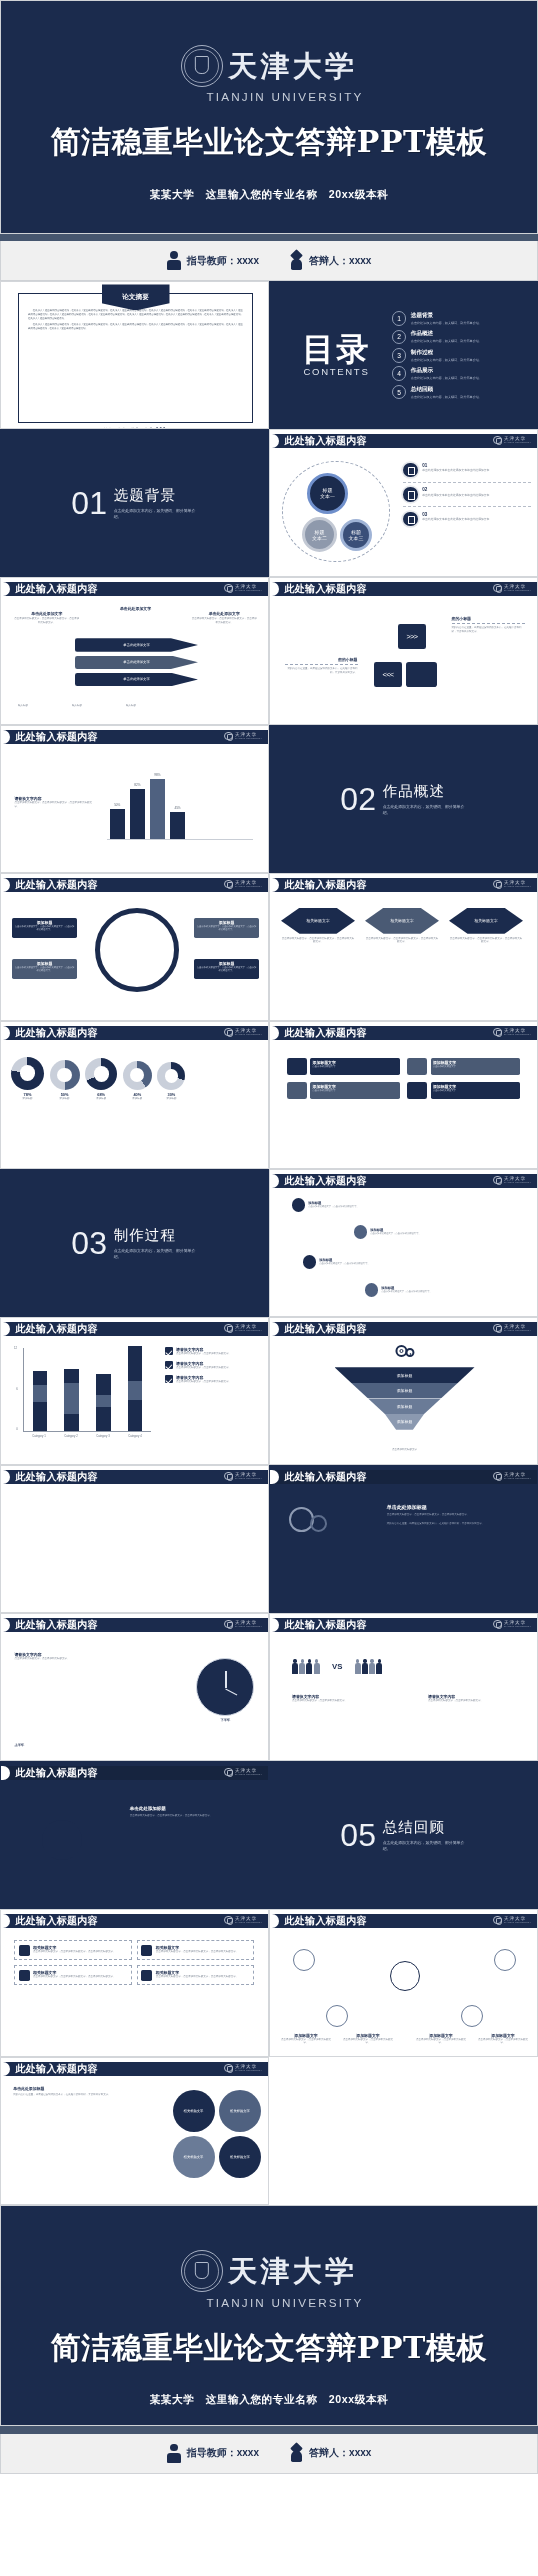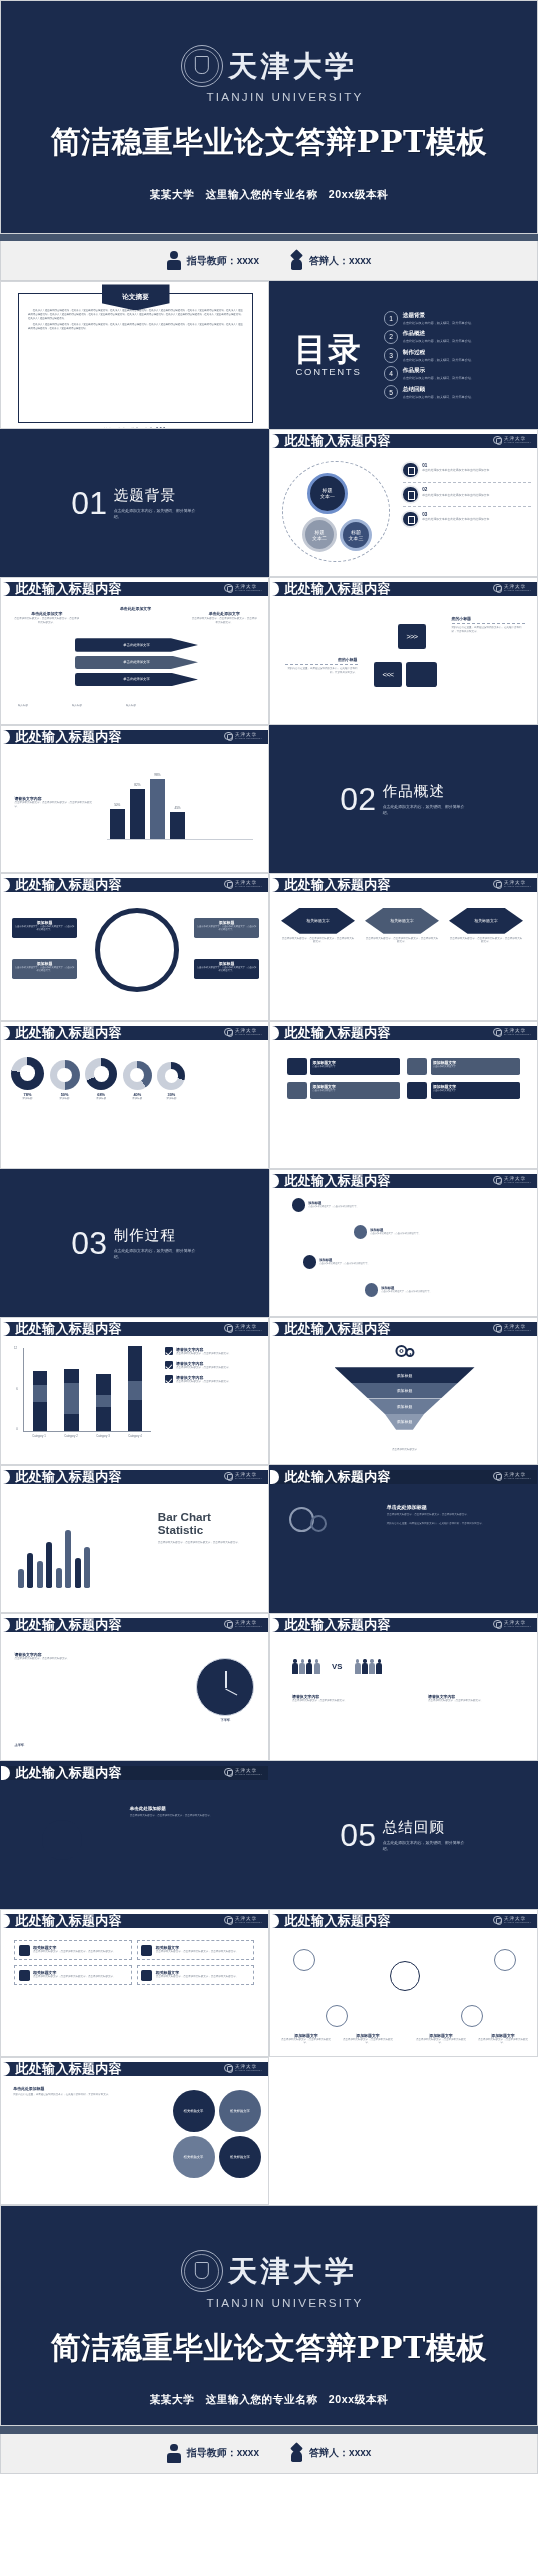--- a/index.html
+++ b/index.html
@@ -85,40 +85,40 @@
   
   .sbar{
     position:absolute;left:0;top:3.3px;width:269px;height:14.5px;background:#1b2b4d;
     display:flex;align-items:center;
   }
   .sbar:before{
     content:"";position:absolute;left:0;top:0;width:9px;height:14.5px;background:#fff;
     border-radius:0 7.8px 7.8px 0;
   }
   .sbar-t{
-    margin-left:14.5px;color:#fff;font-weight:700;font-size:13px;letter-spacing:0.3px;
+    margin-left:14.5px;color:#fff;font-weight:700;font-size:10px;letter-spacing:0.3px;
   }
   .sbar-logo{
     position:absolute;right:7.8px;top:2.2px;display:flex;align-items:center;gap:2.2px;
     opacity:.85;
   }
   .sbar-logo .c{width:8.4px;height:8.4px;border-radius:50%;border:0.6px solid #cfd6e2;position:relative;}
   .sbar-logo .c:after{content:"";position:absolute;left:2.2px;top:1.7px;width:3.3px;height:4.5px;border:0.6px solid #cfd6e2;border-radius:1.1px 1.1px 2.8px 2.8px;}
   .sbar-logo .t{line-height:1.05;}
   .sbar-logo .t i{display:block;font-style:normal;color:#e7ebf2;font-size:4.5px;font-family:"DejaVu Serif",serif;letter-spacing:1.1px;}
   .sbar-logo .t u{display:block;text-decoration:none;color:#b9c2d2;font-size:2px;letter-spacing:0.4px;}
 
   
   .sec{display:flex;align-items:center;justify-content:center;height:100%;gap:6.7px;}
   .sec-num{font-size:32px;color:#eef1f6;font-weight:300;line-height:1;font-family:"Liberation Sans",sans-serif;}
   .sec-txt h3{font-size:14.5px;color:#fff;font-weight:400;letter-spacing:1.1px;}
   .sec-txt p{font-size:3.9px;color:#b9c3d4;margin-top:2.8px;line-height:1.6;max-width:84px;}
 
   
-  .toc{display:flex;height:100%;align-items:center;padding:0 11px;gap:7.8px;}
+  .toc{display:flex;height:100%;align-items:center;padding:0 19px;gap:7.8px;}
   .toc-left{width:95px;text-align:center;}
   .toc-left .cn{font-size:32px;color:#fff;font-weight:700;letter-spacing:2.2px;line-height:1;font-family:"DejaVu Sans",sans-serif;}
   .toc-left .en{font-size:9.5px;color:#dfe4ec;letter-spacing:1.7px;margin-top:1.1px;}
   .toc-right{flex:1;display:flex;flex-direction:column;gap:3.9px;}
   .toc-item{display:flex;align-items:center;gap:4.5px;}
   .toc-circ{width:14.5px;height:14.5px;border-radius:50%;border:0.8px solid #8e9bb3;color:#fff;display:flex;align-items:center;justify-content:center;font-size:6.7px;flex:none;}
   .toc-item h4{font-size:5.6px;color:#fff;font-weight:700;}
   .toc-item p{font-size:3.1px;color:#aab4c8;margin-top:1.1px;}
 
   
@@ -766,36 +766,20 @@
     <div class="sbar">
       <span class="sbar-t">此处输入标题内容</span>
       <span class="sbar-logo">
           <span class="c"></span>
           <span class="t">
             <i>天津大学</i>
             <u>TIANJIN UNIVERSITY</u>
           </span>
         </span>
     </div>
-    <div class="body">
-      <div style="position:absolute;left:17px;bottom:22px;display:flex;align-items:flex-end;gap:3.9px;">
-        <div class="cyl" style="height:19px"></div>
-        <div class="cyl" style="height:35px;background:#1b2b4d"></div>
-        <div class="cyl" style="height:27px"></div>
-        <div class="cyl" style="height:46px;background:#1b2b4d"></div>
-        <div class="cyl" style="height:20px"></div>
-        <div class="cyl" style="height:58px;background:#4f6180"></div>
-        <div class="cyl" style="height:30px;background:#1b2b4d"></div>
-        <div class="cyl" style="height:41px"></div>
-      </div>
-      <div style="position:absolute;right:12.3px;top:24.6px;width:100px;">
-        <div style="font-size:11.7px;font-weight:700;color:#3b4654;line-height:1.15">Bar Chart Statistic</div>
-        <div class="tinytxt" style="margin-top:4.5px">点击添加相关标题文字，点击添加相关标题文字，点击添加相关标题文字。</div>
-      </div>
-    </div>
   </div>
 
 
   <div class="slide dark">
     <div class="sbar" style="background:#16243f">
       <span class="sbar-t">此处输入标题内容</span>
       <span class="sbar-logo">
           <span class="c"></span>
           <span class="t">
             <i>天津大学</i>

